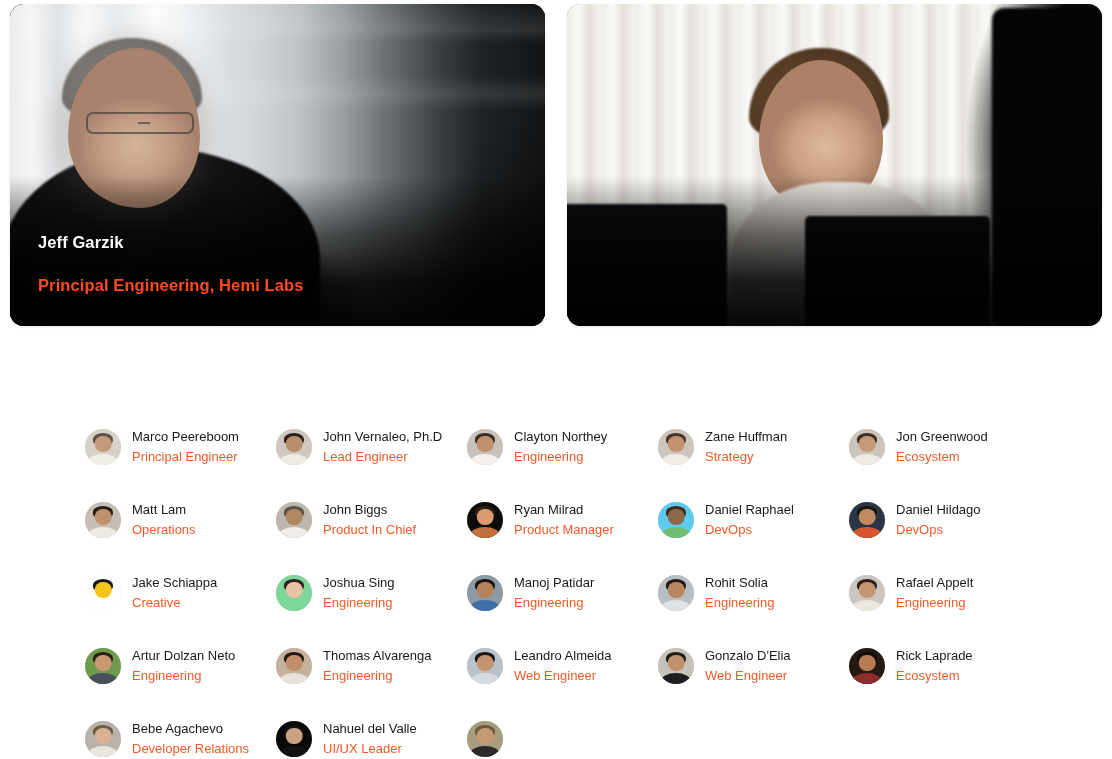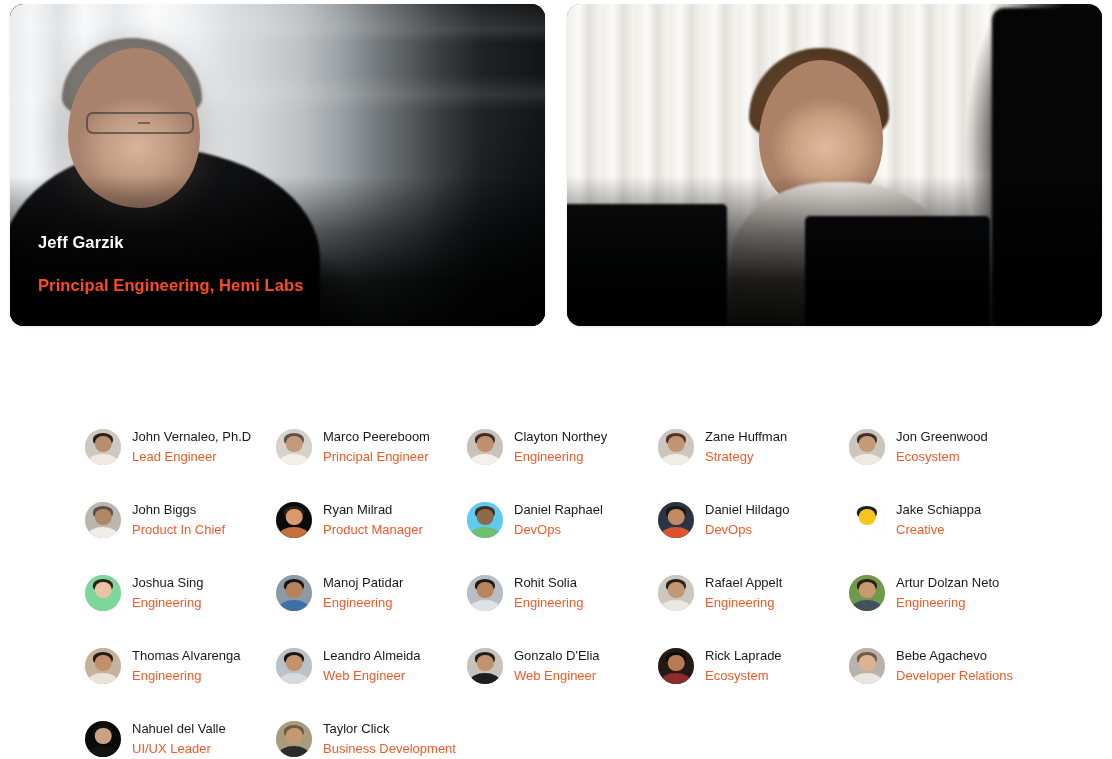--- a/index.html
+++ b/index.html
@@ -302,44 +302,44 @@
         <div class="sanchez-laptopR"></div>
       </div>
       <div class="hero-scrim"></div>
     </div>
 
   </div>
 
   <div class="team-grid" id="team-grid">
       <div class="member">
         <div class="avatar">
+          <div class="bg" style="background: rgb(214, 209, 202);"></div>
+          <div class="body" style="background: rgb(242, 239, 233);"></div>
+          <div class="hair" style="background: rgb(93, 82, 71);"></div>
+          <div class="head" style="background: rgb(196, 154, 124);"></div>
+        </div>
+        <div class="member-text">
+          <div class="member-name">Marco Peereboom</div>
+          <div class="member-role">Principal Engineer</div>
+        </div>
+      </div>
+      <div class="member">
+        <div class="avatar">
           <div class="bg" style="background: rgb(207, 200, 192);"></div>
           <div class="body" style="background: rgb(239, 234, 227);"></div>
           <div class="hair" style="background: rgb(43, 32, 25);"></div>
           <div class="head" style="background: rgb(185, 142, 111);"></div>
         </div>
         <div class="member-text">
           <div class="member-name">John Vernaleo, Ph.D</div>
           <div class="member-role">Lead Engineer</div>
         </div>
       </div>
       <div class="member">
         <div class="avatar">
-          <div class="bg" style="background: rgb(214, 209, 202);"></div>
-          <div class="body" style="background: rgb(242, 239, 233);"></div>
-          <div class="hair" style="background: rgb(93, 82, 71);"></div>
-          <div class="head" style="background: rgb(196, 154, 124);"></div>
-        </div>
-        <div class="member-text">
-          <div class="member-name">Marco Peereboom</div>
-          <div class="member-role">Principal Engineer</div>
-        </div>
-      </div>
-      <div class="member">
-        <div class="avatar">
           <div class="bg" style="background: rgb(201, 194, 186);"></div>
           <div class="body" style="background: rgb(244, 241, 236);"></div>
           <div class="hair" style="background: rgb(58, 45, 35);"></div>
           <div class="head" style="background: rgb(193, 144, 111);"></div>
         </div>
         <div class="member-text">
           <div class="member-name">Clayton Northey</div>
           <div class="member-role">Engineering</div>
         </div>
       </div>
@@ -362,20 +362,32 @@
           <div class="hair" style="background: rgb(61, 48, 39);"></div>
           <div class="head" style="background: rgb(197, 154, 121);"></div>
         </div>
         <div class="member-text">
           <div class="member-name">Jon Greenwood</div>
           <div class="member-role">Ecosystem</div>
         </div>
       </div>
       <div class="member">
         <div class="avatar">
+          <div class="bg" style="background: rgb(196, 190, 182);"></div>
+          <div class="body" style="background: rgb(237, 234, 228);"></div>
+          <div class="hair" style="background: rgb(36, 28, 22);"></div>
+          <div class="head" style="background: rgb(193, 145, 110);"></div>
+        </div>
+        <div class="member-text">
+          <div class="member-name">Matt Lam</div>
+          <div class="member-role">Operations</div>
+        </div>
+      </div>
+      <div class="member">
+        <div class="avatar">
           <div class="bg" style="background: rgb(189, 182, 174);"></div>
           <div class="body" style="background: rgb(240, 237, 232);"></div>
           <div class="hair" style="background: rgb(90, 80, 73);"></div>
           <div class="head" style="background: rgb(176, 135, 99);"></div>
         </div>
         <div class="member-text">
           <div class="member-name">John Biggs</div>
           <div class="member-role">Product In Chief</div>
         </div>
       </div>
@@ -559,20 +571,16 @@
           <div class="member-role">UI/UX Leader</div>
         </div>
       </div>
       <div class="member">
         <div class="avatar">
           <div class="bg" style="background: rgb(168, 156, 126);"></div>
           <div class="body" style="background: rgb(43, 42, 40);"></div>
           <div class="hair" style="background: rgb(106, 92, 66);"></div>
           <div class="head" style="background: rgb(197, 154, 114);"></div>
         </div>
-        <div class="member-text">
-          <div class="member-name">Taylor Click</div>
-          <div class="member-role">Business Development</div>
-        </div>
       </div>
     </div>
 
 </div>
 
 </body></html>

